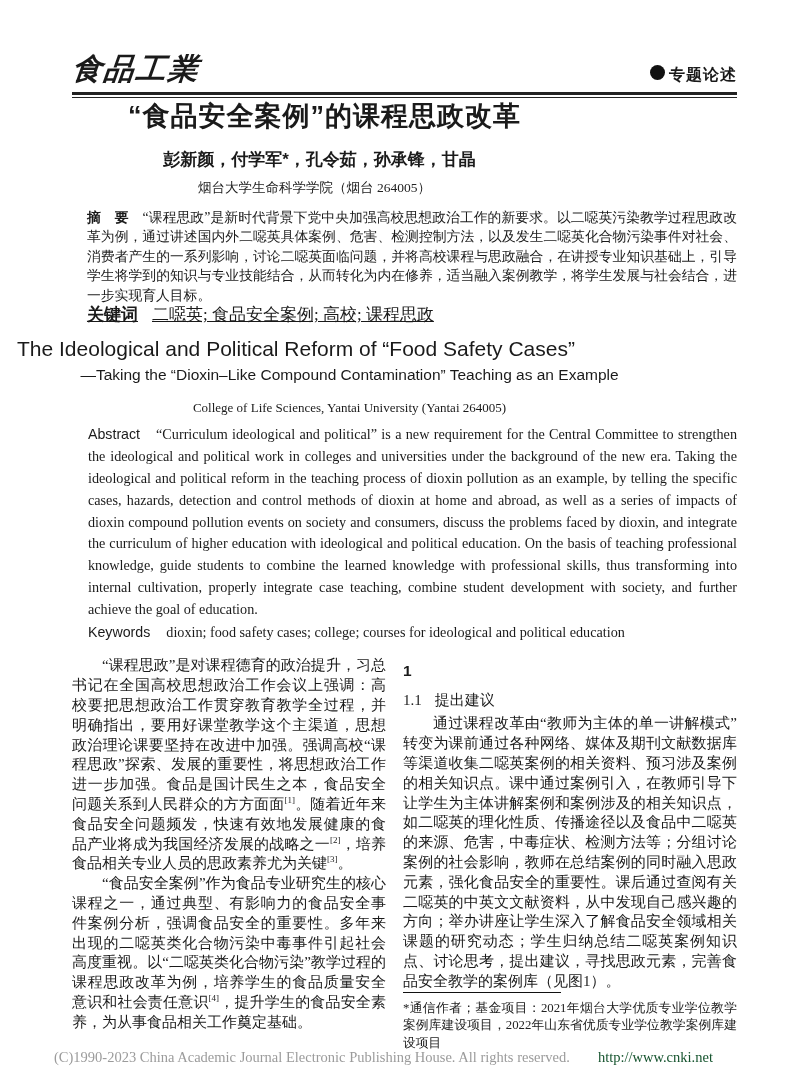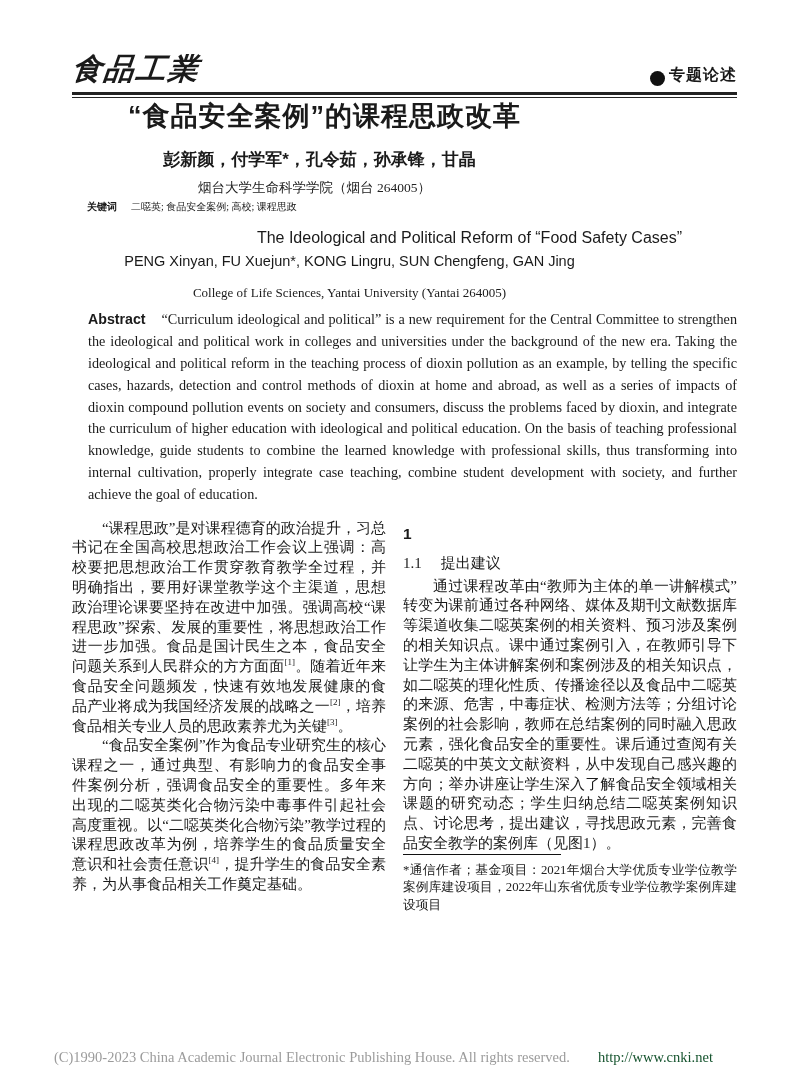--- a/index.html
+++ b/index.html
@@ -18,21 +18,21 @@
   
   .header { padding-top: 50px; }
   .header-row { display: flex; justify-content: space-between; align-items: flex-end; height: 40px; }
   .journal-logo {
     font-family: "Liberation Serif", "DejaVu Serif", serif;
     font-weight: bold; font-style: italic;
     font-size: 30px; letter-spacing: 2px;
     transform: skewX(-6deg);
     white-space: nowrap;
   }
-  .section-tag { display: flex; align-items: flex-end; gap: 4px; padding-bottom: 4px; }
+  .section-tag { display: flex; align-items: flex-start; gap: 4px; padding-bottom: 4px; }
   .section-bullet { width: 15px; height: 15px; border-radius: 50%; background: #111; }
   .section-label { font-family: "Liberation Sans", "DejaVu Sans", sans-serif; font-weight: bold; font-size: 16px; letter-spacing: 1px; }
   .header-rule { margin-top: 2px; height: 6px; border-top: 3px solid #222; border-bottom: 1.5px solid #222; }
 
   
   .cn-titleblock { }
   .cn-title {
     text-align: center; transform: translateX(-80px);
     font-family: "Liberation Sans", "DejaVu Sans", sans-serif;
     font-weight: bold; font-size: 27px; letter-spacing: 1px;
@@ -48,48 +48,48 @@
     font-weight: bold; font-size: 17px;
   }
   .cn-affiliation {
     margin-top: 8px; text-align: center; transform: translateX(-90px);
     font-size: 13.5px; color: #222;
   }
 
   
   .cn-abstract { margin-top: 11px; padding-left: 15px; font-size: 13.8px; line-height: 19.4px; text-align: justify; }
   .inline-label { font-family: "Liberation Sans", "DejaVu Sans", sans-serif; font-weight: bold; margin-right: 14px; }
-  .cn-keywords { padding-left: 15px; font-size: 10px; line-height: 19.4px; }
+  .cn-keywords { padding-left: 15px; font-size: 17px; line-height: 19.4px; text-decoration: underline; }
 
   
   .en-block { margin-top: 13px; transform: translateX(-55px); }
-  .en-title { text-align: right; font-family: "Liberation Sans", "DejaVu Sans", sans-serif; font-size: 16px; }
+  .en-title { text-align: left; font-family: "Liberation Sans", "DejaVu Sans", sans-serif; font-size: 21px; }
   .en-subtitle { margin-top: 5px; text-align: center; font-family: "Liberation Sans", "DejaVu Sans", sans-serif; font-size: 15.5px; }
   .en-authors { margin-top: 6px; text-align: center; font-family: "Liberation Sans", "DejaVu Sans", sans-serif; font-size: 14.5px; }
   .en-affiliation { margin-top: 16px; text-align: center; font-size: 13px; }
 
   .en-abstract { margin-top: 8px; padding-left: 16px; font-size: 14.2px; line-height: 21.8px; text-align: justify; }
   .en-keywords { padding-left: 16px; margin-top: 1px; font-size: 14.2px; line-height: 21.8px; }
-  .en-label { font-family: "Liberation Sans", "DejaVu Sans", sans-serif; font-weight: bold; margin-right: 16px; }
+  .en-label { font-family: "Liberation Sans", "DejaVu Sans", sans-serif; font-weight: normal; margin-right: 16px; }
 
   
   .body-cols { display: flex; gap: 17px; margin-top: 13px; height: 378px; }
   .col { font-size: 15px; line-height: 19.8px; text-align: justify; }
   .col-left { width: 314px; display: flex; flex-direction: column; }
   .col-right { flex: 1; display: flex; flex-direction: column; }
   .col p { text-indent: 2em; }
   sup { font-size: 9px; vertical-align: super; line-height: 0; }
 
   .sec-heading {
     display: flex; gap: 14px; align-items: baseline;
     font-family: "Liberation Sans", "DejaVu Sans", sans-serif;
     font-weight: bold; font-size: 15.5px; line-height: 22px;
     text-align: left; margin-top: 4px;
   }
-  .subsec-heading { display: flex; gap: 19px; align-items: baseline; font-size: 15px; line-height: 20px; margin: 8px 0 4px 0; text-align: right; }
+  .subsec-heading { display: flex; gap: 13px; align-items: baseline; font-size: 15px; line-height: 20px; margin: 8px 0 4px 0; text-align: right; }
 
   
   .footnote { margin-top: auto; }
   .footnote-rule { width: 158px; border-top: 1.5px solid #111; margin-bottom: 7px; }
   .footnote-text { font-size: 12.8px; line-height: 17.5px; text-align: justify; color: #222; }
 
   
   .copyright {
     position: absolute; left: 54px; bottom: 12px;
     font-size: 14.5px; color: #9b9b9b; white-space: nowrap;
@@ -112,28 +112,30 @@
       </div>
       <div class="header-rule"></div>
     </div>
 
     <div class="cn-titleblock">
       <div class="cn-title">“食品安全案例”的课程思政改革</div>
       <div class="cn-authors">彭新颜，付学军*，孔令茹，孙承锋，甘晶</div>
       <div class="cn-affiliation">烟台大学生命科学学院（烟台 264005）</div>
     </div>
 
+    <div class="cn-abstract"><span class="inline-label">摘　要</span><span>“课程思政”是新时代背景下党中央加强高校思想政治工作的新要求。以二噁英污染教学过程思政改革为例，通过讲述国内外二噁英具体案例、危害、检测控制方法，以及发生二噁英化合物污染事件对社会、消费者产生的一系列影响，讨论二噁英面临问题，并将高校课程与思政融合，在讲授专业知识基础上，引导学生将学到的知识与专业技能结合，从而转化为内在修养，适当融入案例教学，将学生发展与社会结合，进一步实现育人目标。</span></div>
     <div class="cn-keywords"><span class="inline-label">关键词</span><span>二噁英; 食品安全案例; 高校; 课程思政</span></div>
 
     <div class="en-block">
       <div class="en-title">The Ideological and Political Reform of “Food Safety Cases”</div>
-      <div class="en-authors">PENG Xinyan, FU Xuejun*, KONG Lingru, SUN Chengfeng, GAN Jing</div>
+      <div class="en-subtitle">—Taking the “Dioxin–Like Compound Contamination” Teaching as an Example</div>
       <div class="en-affiliation">College of Life Sciences, Yantai University (Yantai 264005)</div>
     </div>
     <div class="en-abstract"><span class="en-label">Abstract</span><span>“Curriculum ideological and political” is a new requirement for the Central Committee to strengthen the ideological and political work in colleges and universities under the background of the new era. Taking the ideological and political reform in the teaching process of dioxin pollution as an example, by telling the specific cases, hazards, detection and control methods of dioxin at home and abroad, as well as a series of impacts of dioxin compound pollution events on society and consumers, discuss the problems faced by dioxin, and integrate the curriculum of higher education with ideological and political education. On the basis of teaching professional knowledge, guide students to combine the learned knowledge with professional skills, thus transforming into internal cultivation, properly integrate case teaching, combine student development with society, and further achieve the goal of education.</span></div>
+    <div class="en-keywords"><span class="en-label">Keywords</span><span>dioxin; food safety cases; college; courses for ideological and political education</span></div>
 
     <div class="body-cols">
 
       <div class="col col-left">
         <p>“课程思政”是对课程德育的政治提升，习总书记在全国高校思想政治工作会议上强调：高校要把思想政治工作贯穿教育教学全过程，并明确指出，要用好课堂教学这个主渠道，思想政治理论课要坚持在改进中加强。强调高校“课程思政”探索、发展的重要性，将思想政治工作进一步加强。食品是国计民生之本，食品安全问题关系到人民群众的方方面面<sup>[1]</sup>。随着近年来食品安全问题频发，快速有效地发展健康的食品产业将成为我国经济发展的战略之一<sup>[2]</sup>，培养食品相关专业人员的思政素养尤为关键<sup>[3]</sup>。</p>
         <p>“食品安全案例”作为食品专业研究生的核心课程之一，通过典型、有影响力的食品安全事件案例分析，强调食品安全的重要性。多年来出现的二噁英类化合物污染中毒事件引起社会高度重视。以“二噁英类化合物污染”教学过程的课程思政改革为例，培养学生的食品质量安全意识和社会责任意识<sup>[4]</sup>，提升学生的食品安全素养，为从事食品相关工作奠定基础。</p>
 
       </div>
 
       <div class="col col-right">

